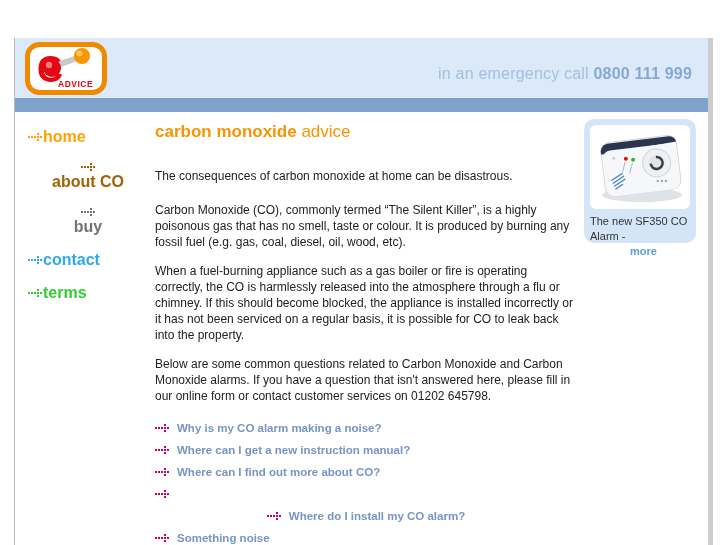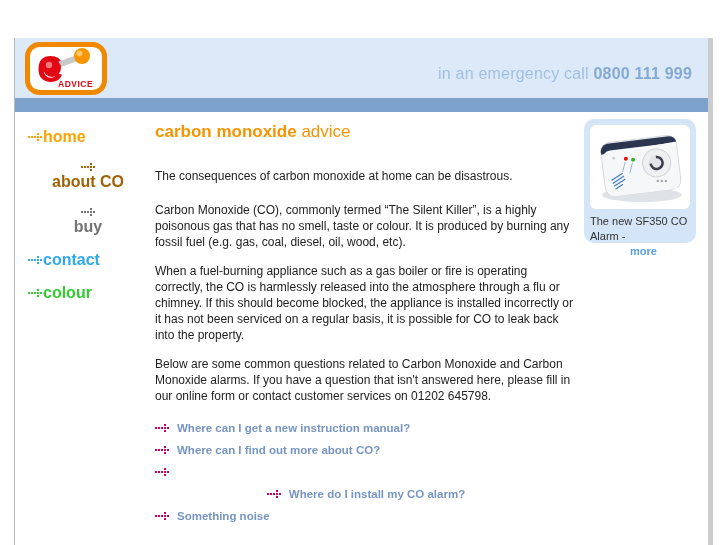--- a/index.html
+++ b/index.html
@@ -127,35 +127,49 @@
           <g fill="currentColor">
             <rect x="0" y="5" width="2" height="2"></rect>
             <rect x="3" y="5" width="2" height="2"></rect>
             <rect x="6" y="5" width="2" height="2"></rect>
             <rect x="9" y="2" width="2" height="2"></rect>
             <rect x="9" y="5" width="2" height="2"></rect>
             <rect x="9" y="8" width="2" height="2"></rect>
             <rect x="12" y="5" width="2" height="2"></rect>
           </g>
         </svg>
-      <span>colour</span>
+      <span>terms</span>
     </div>
   </div>
 
   <div class="main">
     <div class="page-title" style="color: rgb(247, 148, 0);">
       <span class="t-bold" style="font-weight:bold;">carbon monoxide</span><span class="t-light"> advice</span>
     </div>
 
     <p style="margin-bottom:18px;">The consequences of carbon monoxide at home can be disastrous.</p>
     <p>Carbon Monoxide (CO), commonly termed “The Silent Killer”, is a highly poisonous gas that has no smell, taste or colour. It is produced by burning any fossil fuel (e.g. gas, coal, diesel, oil, wood, etc).</p>
     <p>When a fuel-burning appliance such as a gas boiler or fire is operating correctly, the CO is harmlessly released into the atmosphere through a flu or chimney. If this should become blocked, the appliance is installed incorrectly or it has not been serviced on a regular basis, it is possible for CO to leak back into the property.</p>
     <p>Below are some common questions related to Carbon Monoxide and Carbon Monoxide alarms. If you have a question that isn't answered here, please fill in our online form or contact customer services on 01202 645798.</p>
 
     <div class="questions">
+      <div class="q-row" style="color: rgb(118, 149, 197);">
+        <svg width="15" height="12" viewBox="0 0 15 12" style="color:#c4006b;">
+            <g fill="currentColor">
+              <rect x="0" y="5" width="2" height="2"></rect>
+              <rect x="3" y="5" width="2" height="2"></rect>
+              <rect x="6" y="5" width="2" height="2"></rect>
+              <rect x="9" y="2" width="2" height="2"></rect>
+              <rect x="9" y="5" width="2" height="2"></rect>
+              <rect x="9" y="8" width="2" height="2"></rect>
+              <rect x="12" y="5" width="2" height="2"></rect>
+            </g>
+          </svg>
+        <span>Why is my CO alarm making a noise?</span>
+      </div>
       <div class="q-row" style="color: rgb(118, 149, 197);">
         <svg width="15" height="12" viewBox="0 0 15 12" style="color:#c4006b;">
             <g fill="currentColor">
               <rect x="0" y="5" width="2" height="2"></rect>
               <rect x="3" y="5" width="2" height="2"></rect>
               <rect x="6" y="5" width="2" height="2"></rect>
               <rect x="9" y="2" width="2" height="2"></rect>
               <rect x="9" y="5" width="2" height="2"></rect>
               <rect x="9" y="8" width="2" height="2"></rect>
               <rect x="12" y="5" width="2" height="2"></rect>

